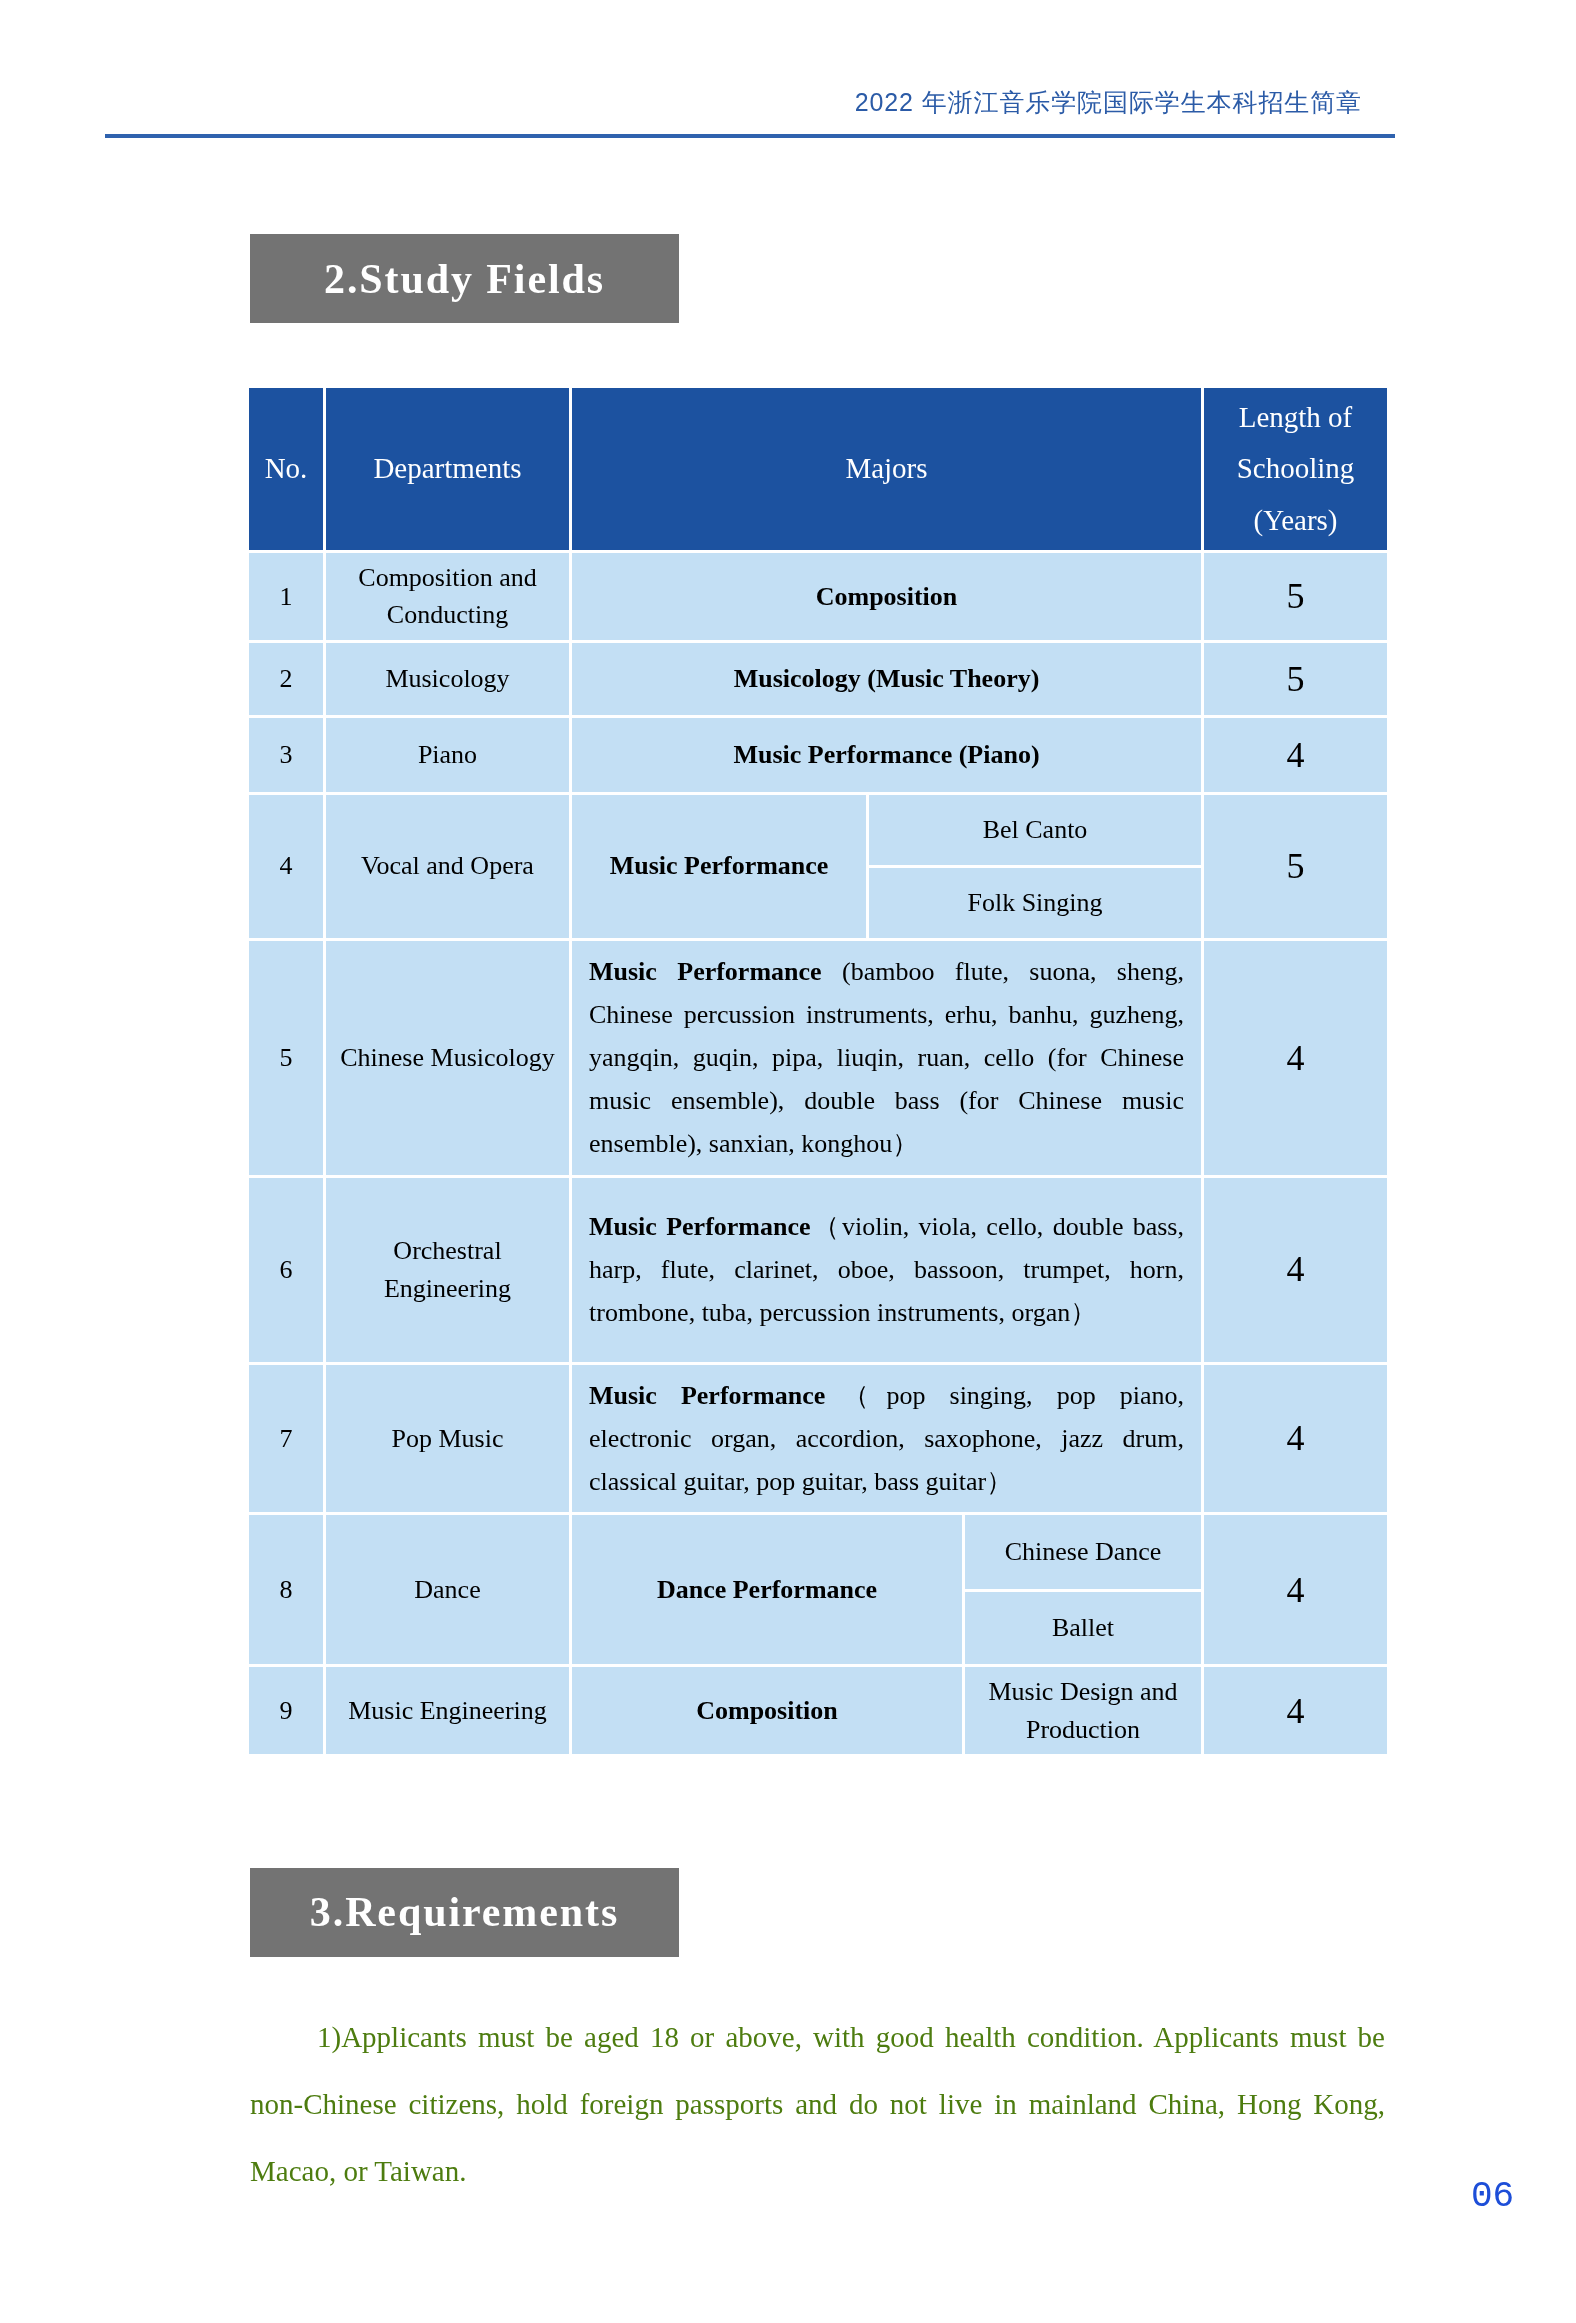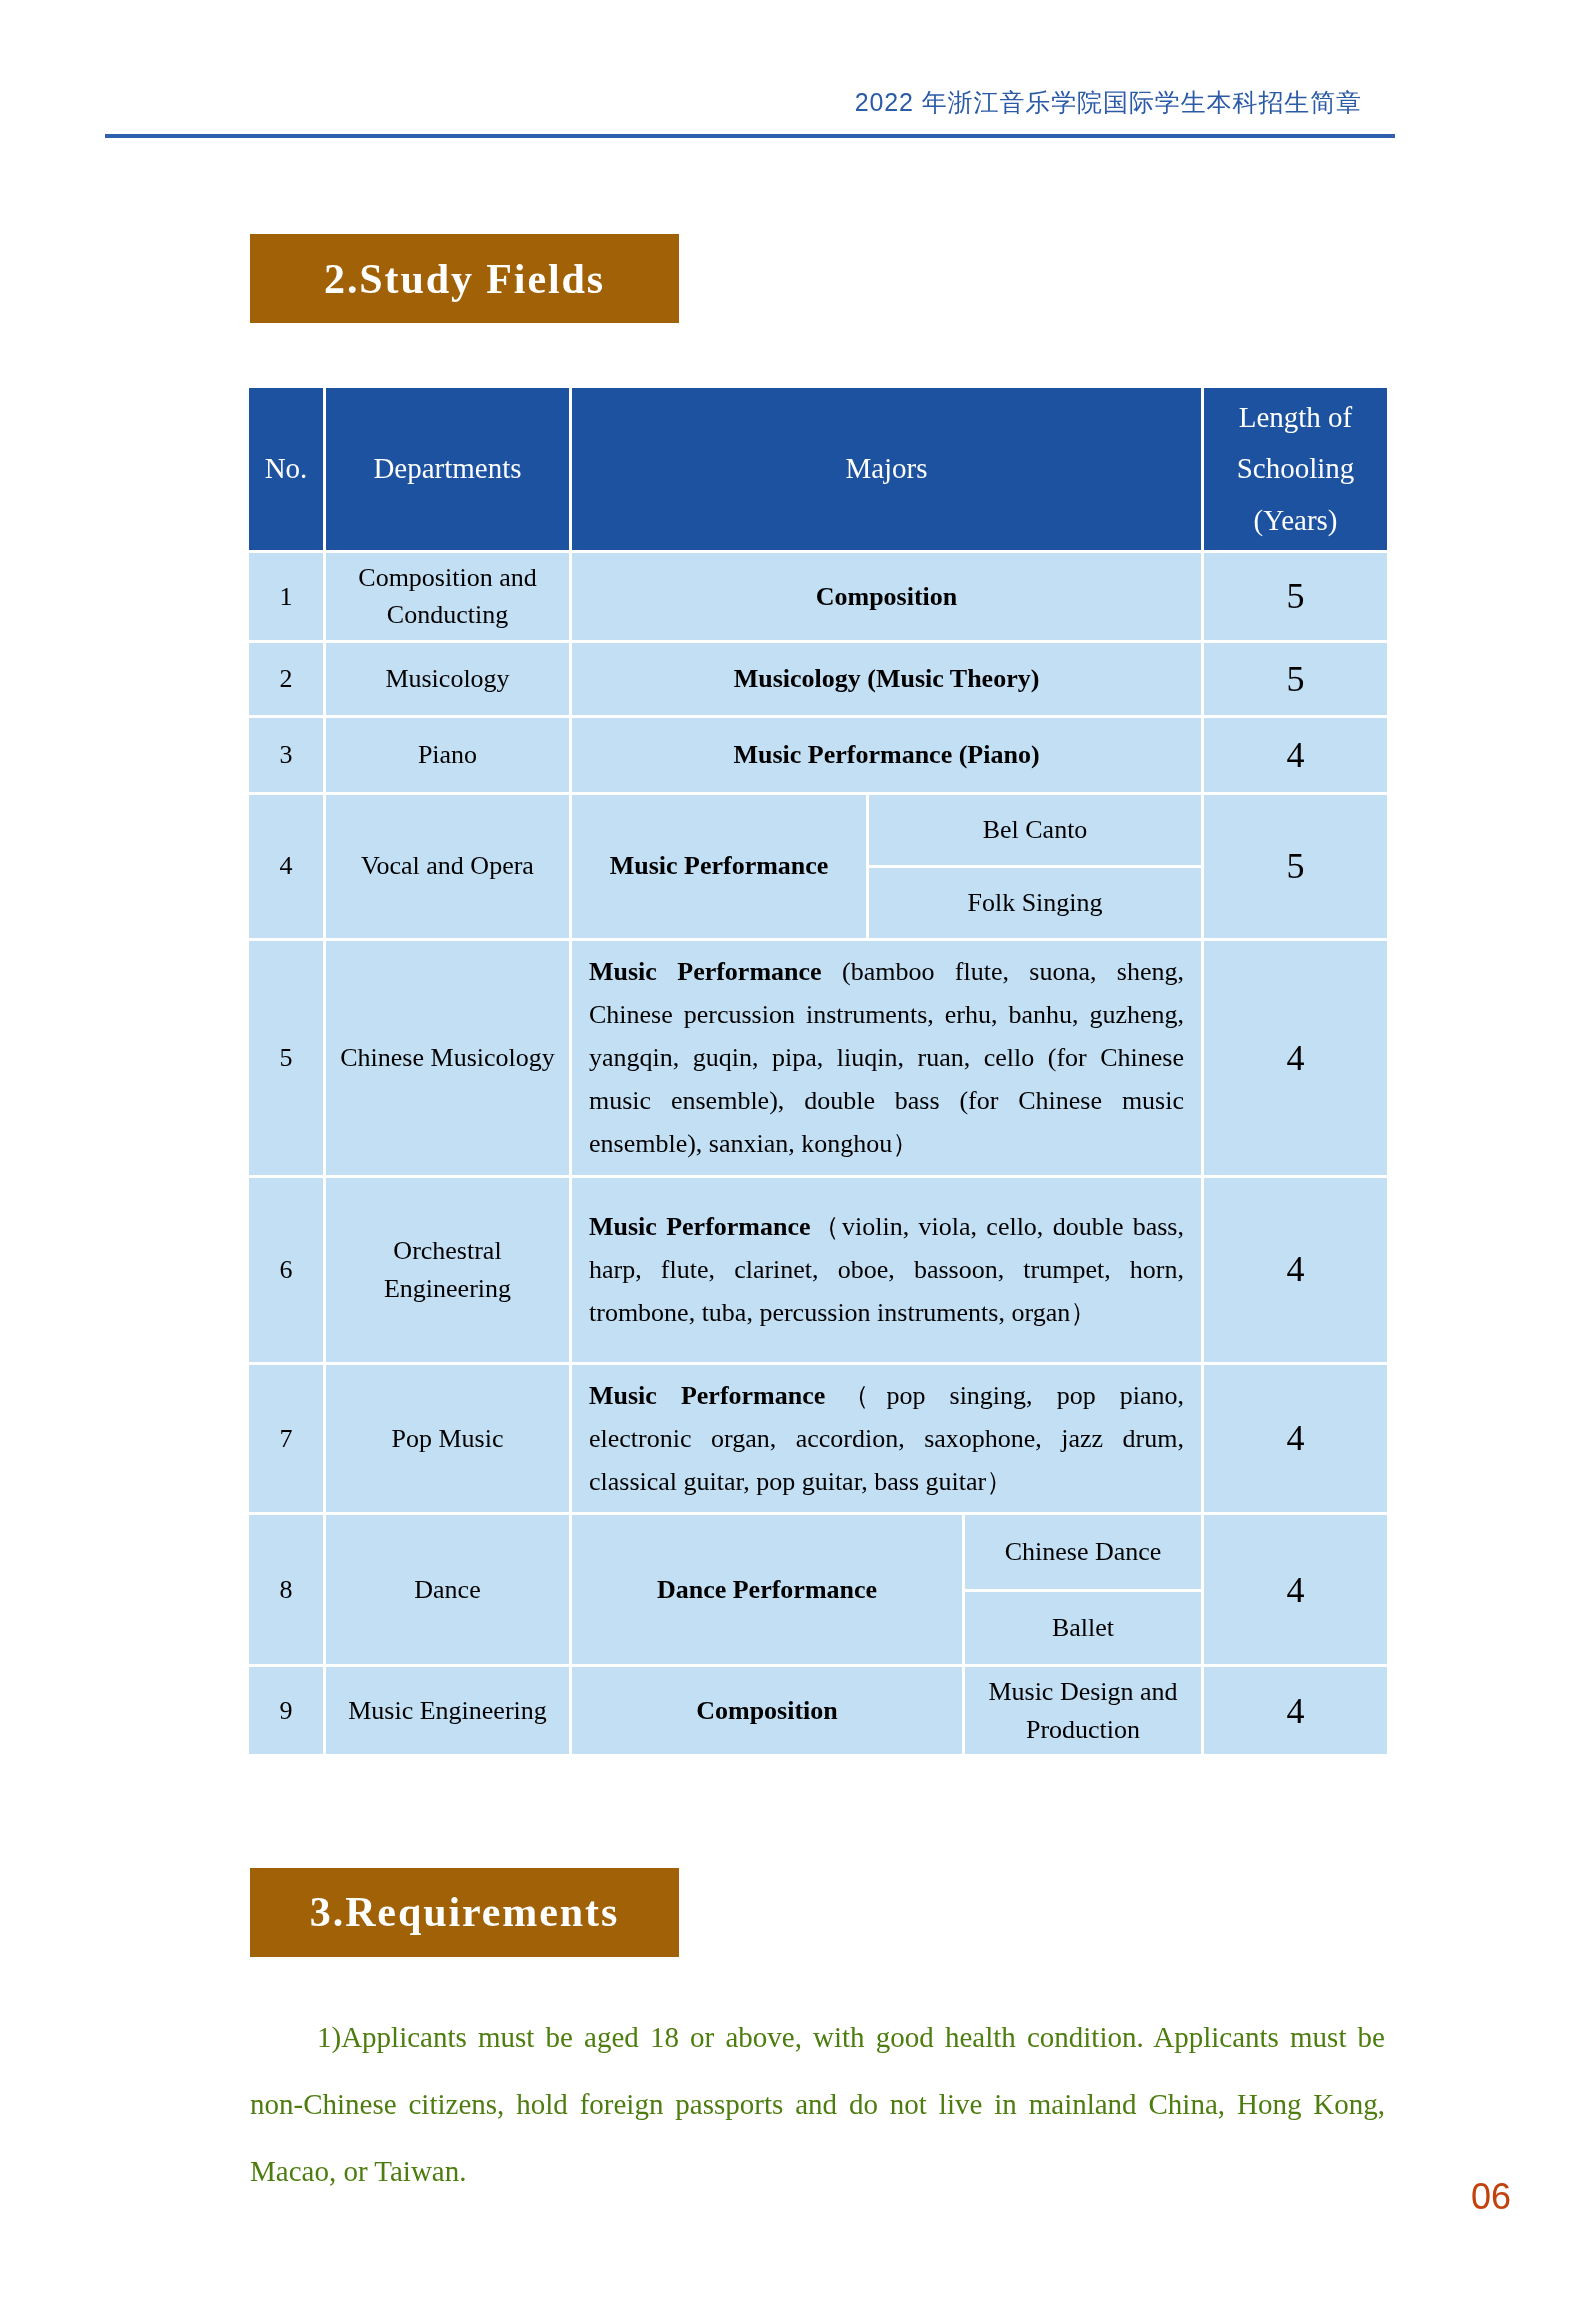--- a/index.html
+++ b/index.html
@@ -24,21 +24,21 @@
   .doc-header-rule{
     margin:15px 187px 0 77px;
     height:0;
     border-top:4.7px solid #2F62AE;
   }
   
   .banner{
     margin-left:222px;
     width:429px;
     height:89px;
-    background:#a16207;
+    background:#737373;
     color:#ffffff;
     display:flex;
     align-items:center;
     justify-content:center;
     font-size:42px;
     font-weight:bold;
     letter-spacing:1.9px;
   }
   .banner.study{margin-top:96px;}
   .banner.requirements{margin-top:111px;}
@@ -98,23 +98,23 @@
     line-height:67px;
     text-align:justify;
     text-indent:67px;
     color:#4d7c0f;
   }
   
   .page-number{
     position:absolute;
     top:2176px;
     left:1443px;
-    font-family:Liberation Sans, sans-serif;
+    font-family:Liberation Mono, monospace;
     font-size:36px;
-    color:#c2410c;
+    color:#1d4ed8;
   }
 </style>
 </head>
 <body>
 
 <div class="page">
 
   <div class="doc-header-text">2022 年浙江音乐学院国际学生本科招生简章</div>
   <div class="doc-header-rule"></div>
 

